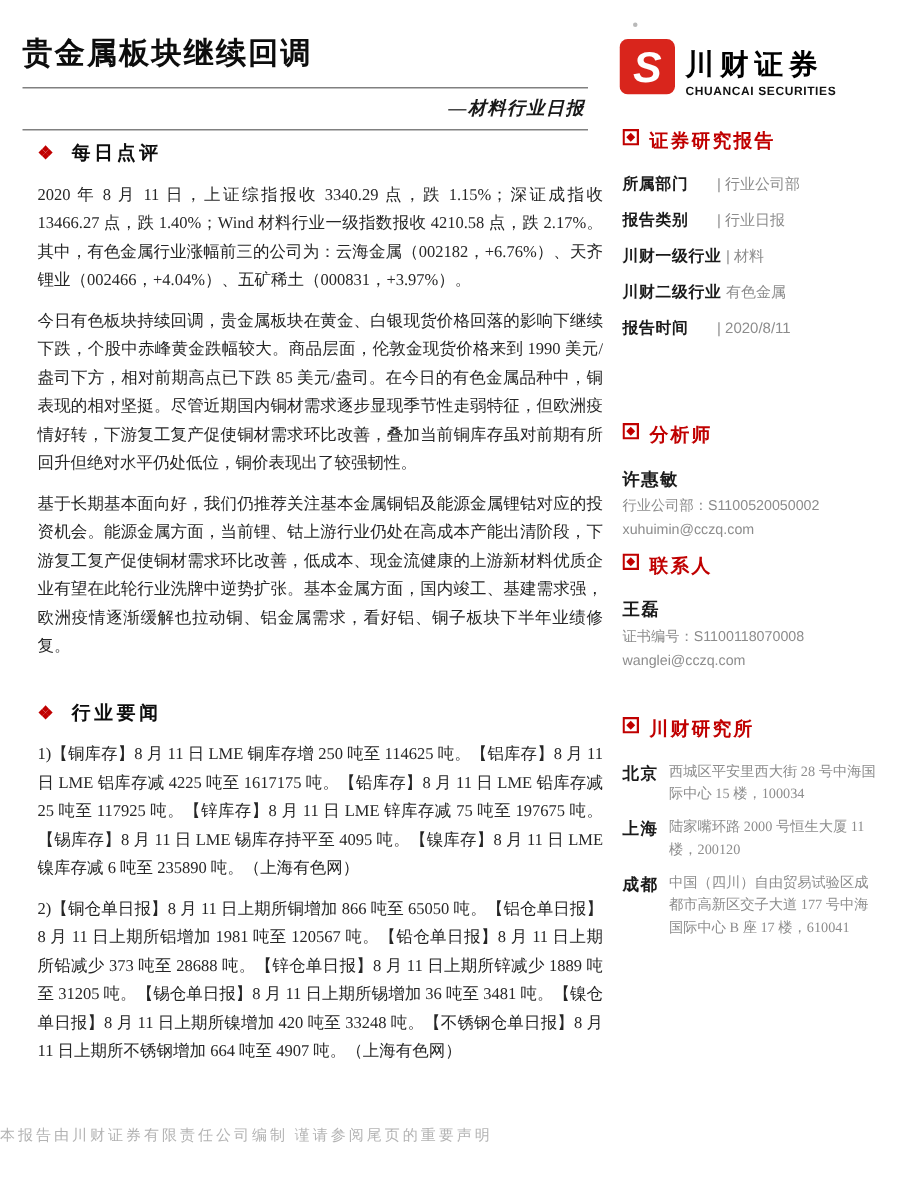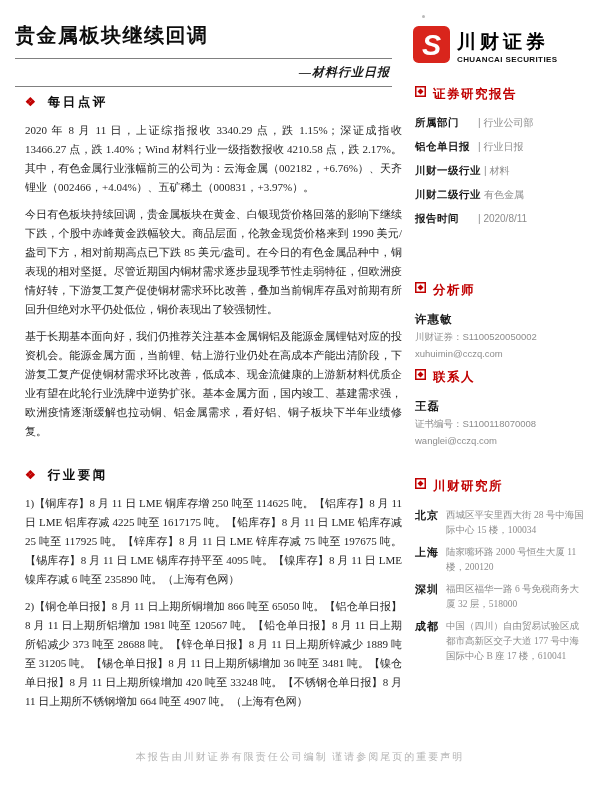--- a/index.html
+++ b/index.html
@@ -43,21 +43,21 @@
   .person { margin-bottom:8px; }
   .person-name { font-weight:bold; font-size:11.5px; color:#1a1a1a; letter-spacing:1px; margin-bottom:4px; }
   .person-cert, .person-email { font-size:9.5px; color:#8c8c8c; font-family:"Liberation Sans","DejaVu Sans",sans-serif; margin-bottom:4px; }
 
   .institute-section { margin-top:32px; }
   .office-row { display:flex; margin-bottom:7px; }
   .office-city { font-weight:bold; font-size:11px; color:#1a1a1a; width:31px; flex:none; letter-spacing:1px; }
   .office-address { font-size:9.5px; color:#8c8c8c; line-height:15px; }
 
   
-  .footer { position:absolute; left:0; right:0; bottom:36px; text-align:center; font-size:10px; color:#b3b3b3; letter-spacing:2px; }
+  .footer { position:absolute; left:0; right:0; bottom:36px; font-size:10px; color:#b3b3b3; letter-spacing:2px; }
 </style>
 </head>
 <body>
 
 <div class="page">
   <div class="corner-dot"></div>
 
   <div class="header-left">
     <div class="doc-title">贵金属板块继续回调</div>
     <div class="rule"></div>
@@ -106,21 +106,21 @@
         </svg>
       </span>
       <span>证券研究报告</span>
     </div>
 
     <div class="meta-row">
       <span class="meta-label">所属部门</span>
       <span class="meta-value">| 行业公司部</span>
     </div>
     <div class="meta-row">
-      <span class="meta-label">铝仓单日报</span>
+      <span class="meta-label">报告类别</span>
       <span class="meta-value">| 行业日报</span>
     </div>
     <div class="meta-row">
       <span class="meta-label">川财一级行业</span>
       <span class="meta-value">| 材料</span>
     </div>
     <div class="meta-row">
       <span class="meta-label">川财二级行业</span>
       <span class="meta-value">有色金属</span>
     </div>
@@ -134,21 +134,21 @@
         <span class="seal">
           <svg width="11" height="11" viewBox="0 0 11 11" aria-hidden="true">
             <rect x="0.75" y="0.75" width="9.5" height="9.5" fill="none" stroke="currentColor" stroke-width="1.5"></rect>
             <rect x="3.4" y="3.4" width="4.2" height="4.2" transform="rotate(45 5.5 5.5)" fill="currentColor"></rect>
           </svg>
         </span>
         <span>分析师</span>
       </div>
       <div class="person">
         <div class="person-name">许惠敏</div>
-        <div class="person-cert">川财证券：S1100520050002</div>
+        <div class="person-cert">行业公司部：S1100520050002</div>
         <div class="person-email">xuhuimin@cczq.com</div>
       </div>
     </div>
 
     <div class="contact-section">
       <div class="sb-header">
         <span class="seal">
           <svg width="11" height="11" viewBox="0 0 11 11" aria-hidden="true">
             <rect x="0.75" y="0.75" width="9.5" height="9.5" fill="none" stroke="currentColor" stroke-width="1.5"></rect>
             <rect x="3.4" y="3.4" width="4.2" height="4.2" transform="rotate(45 5.5 5.5)" fill="currentColor"></rect>
@@ -175,24 +175,20 @@
       </div>
       <div class="office-row">
         <span class="office-city">北京</span>
         <span class="office-address">西城区平安里西大街 28 号中海国际中心 15 楼，100034</span>
       </div>
       <div class="office-row">
         <span class="office-city">上海</span>
         <span class="office-address">陆家嘴环路 2000 号恒生大厦 11 楼，200120</span>
       </div>
       <div class="office-row">
-        <span class="office-city">深圳</span>
-        <span class="office-address">福田区福华一路 6 号免税商务大厦 32 层，518000</span>
-      </div>
-      <div class="office-row">
         <span class="office-city">成都</span>
         <span class="office-address">中国（四川）自由贸易试验区成都市高新区交子大道 177 号中海国际中心 B 座 17 楼，610041</span>
       </div>
     </div>
   </div>
 
   <div class="footer">本报告由川财证券有限责任公司编制 谨请参阅尾页的重要声明</div>
 </div>
 
 </body></html>

